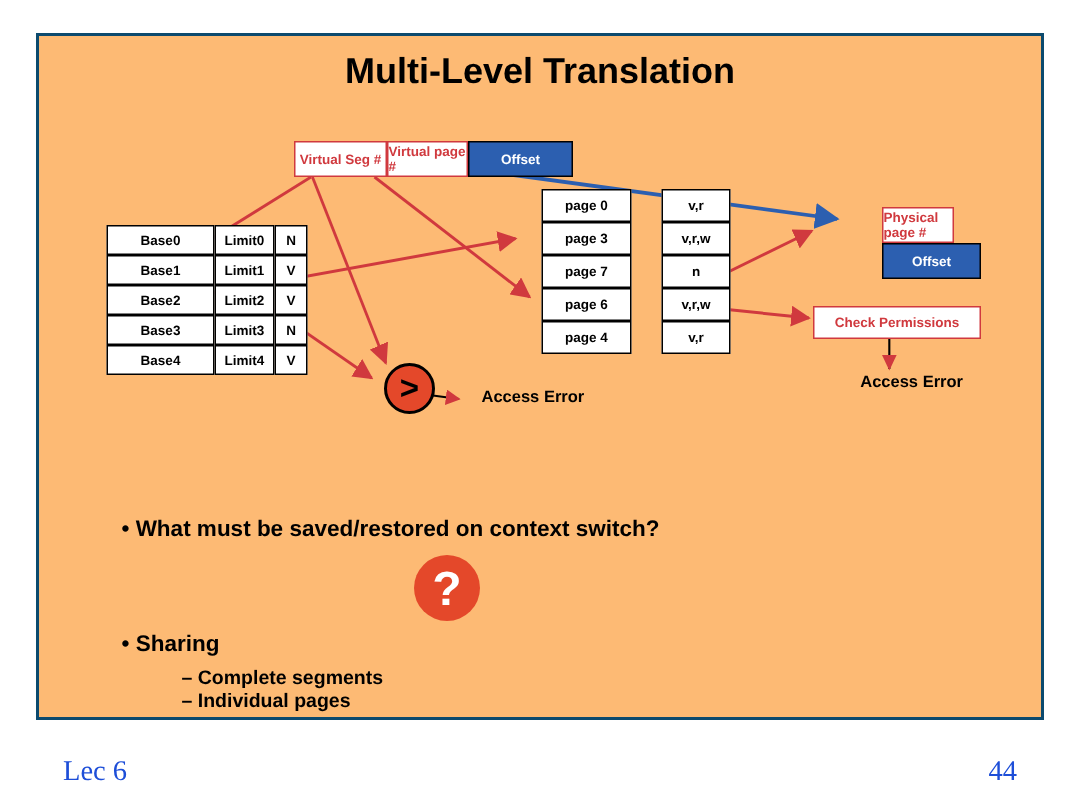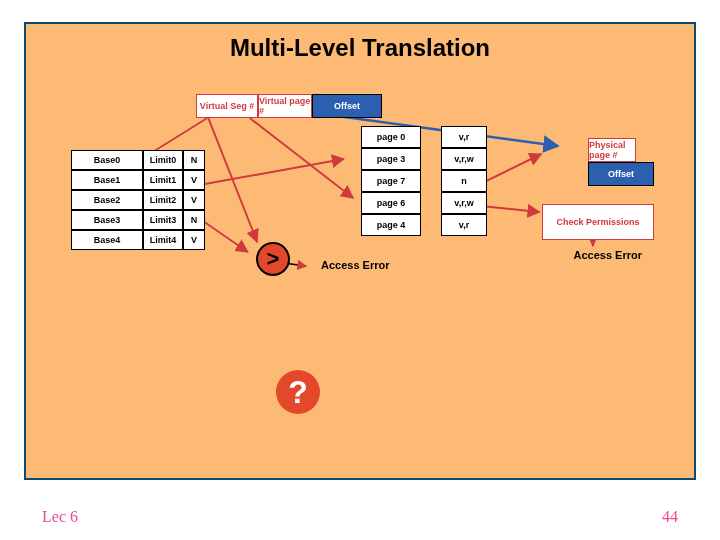--- a/index.html
+++ b/index.html
@@ -23,32 +23,32 @@
   .page-table { position: absolute; top: 32px; left: 290px; }
   .page-table .row { display: flex; align-items: center; }
   .page-table .cell { height: 22px; }
   .c-pg { width: 60px; }
   .c-pp { width: 46px; margin-left: 20px; }
   .phys-box { position: absolute; top: 44px; right: 0; display: flex; flex-direction: column; }
   .phys-box .cell { height: 24px; }
   .pp-num { width: 48px; border-color: #d0393e; color: #d0393e; }
   .pp-off { width: 66px; background: #2c5fb0; color: #fff; }
   .checkp { position: absolute; top: 110px; right: 0; }
-  .checkp .cell { height: 36px; width: 112px; border-color: #d0393e; color: #d0393e; text-align: center; }
+  .checkp .cell { height: 22px; width: 112px; border-color: #d0393e; color: #d0393e; text-align: center; }
   .ae1 { position: absolute; top: 165px; left: 250px; font-size: 11px; font-weight: bold; }
   .ae2 { position: absolute; top: 155px; right: 12px; font-size: 11px; font-weight: bold; }
   svg.arrows { position: absolute; inset: 0; width: 100%; height: 100%; pointer-events: none; }
   .bullets { position: absolute; top: 320px; left: 55px; right: 40px; font-size: 15px; font-weight: bold; }
   .bullets ul { list-style: none; }
   .b1 { margin-bottom: 60px; }
   .b1::before, .b2::before { content: "• "; }
   .sub { font-size: 13px; font-weight: bold; margin-top: 6px; margin-left: 40px; }
   .sub li::before { content: "– "; }
   .qmark { position: absolute; top: 346px; left: 250px; width: 44px; height: 44px; border-radius: 50%; background: #e4482a; color: #fff; font-size: 32px; font-weight: bold; display: flex; align-items: center; justify-content: center; }
-  .footer { position: absolute; bottom: 14px; left: 0; right: 0; display: flex; justify-content: space-between; padding: 0 42px; font-size: 16px; font-family: "Times New Roman", serif; color: #ec4899; }
+  .footer { position: absolute; bottom: 14px; left: 0; right: 0; display: flex; justify-content: space-between; padding: 0 42px; font-size: 19px; font-family: "Times New Roman", serif; color: #1d4ed8; }
   .footer .c { position: absolute; left: 50%; transform: translateX(-50%); }
 </style>
 </head>
 <body>
 
 <div class="slide-frame">
   <div class="slide-title">Multi-Level Translation</div>
 
   <div class="diagram">
     <svg class="arrows" viewBox="0 0 620 220" preserveAspectRatio="none">
@@ -150,20 +150,30 @@
     </div>
 
     <div class="checkp">
       <div class="cell">Check Permissions</div>
     </div>
 
     <div class="ae1">Access Error</div>
     <div class="ae2">Access Error</div>
   </div>
 
+  <div class="bullets">
+    <ul>
+      <li class="b1">What must be saved/restored on context switch?</li>
+      <li class="b2">Sharing</li>
+    </ul>
+    <ul class="sub">
+      <li>Complete segments</li>
+      <li>Individual pages</li>
+    </ul>
+  </div>
 
   <div class="qmark">?</div>
 </div>
 
 <div class="footer">
   <span>Lec 6</span>
   <span>44</span>
 </div>
 
 </body></html>

